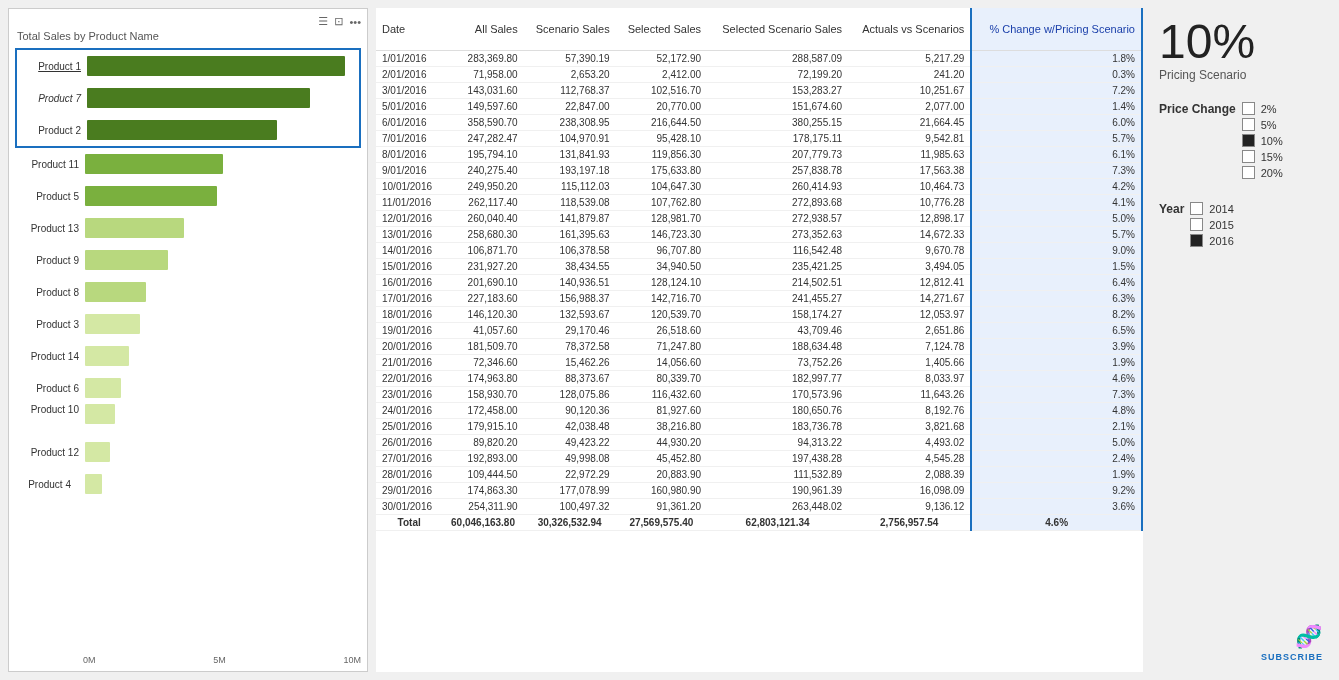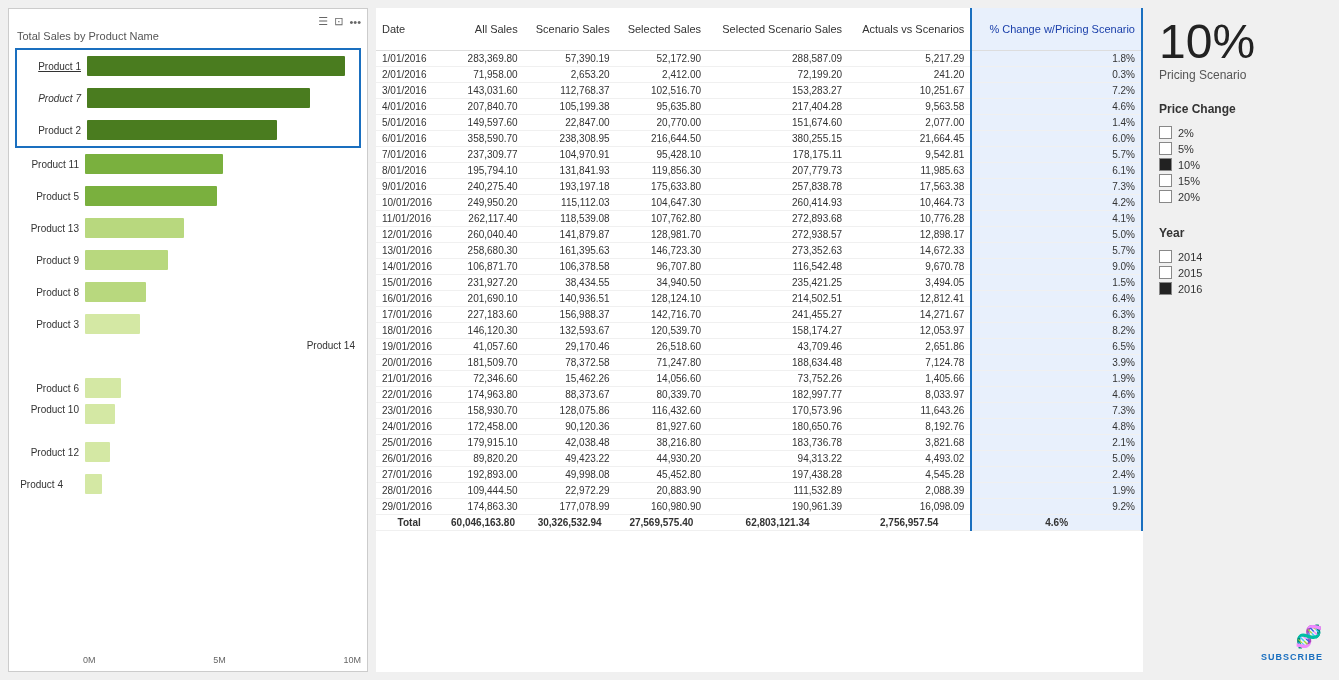--- a/index.html
+++ b/index.html
@@ -140,21 +140,21 @@
       color: #222;
       line-height: 1;
     }
     .pricing-label {
       font-size: 12px;
       color: #555;
       margin-top: 2px;
     }
     .control-section {
       display: flex;
-      flex-direction: column;
+      flex-direction: row;
       gap: 6px;
     }
     .control-title {
       font-size: 12px;
       font-weight: 600;
       color: #333;
       margin-bottom: 4px;
     }
 
     .subscribe-area {
@@ -237,21 +237,21 @@
           <div style="flex: 1 1 0%; height: 20px; position: relative;">
             <div style="width: 22%; height: 100%; border-radius: 1px; background: rgb(184, 216, 126);"></div>
           </div>
         </div>
         <div style="display: flex; align-items: center; height: 32px; position: relative;">
           <span style="width: 70px; font-size: 10px; color: rgb(51, 51, 51); text-align: right; padding-right: 6px; white-space: nowrap; flex-shrink: 0;">Product 3</span>
           <div style="flex: 1 1 0%; height: 20px; position: relative;">
             <div style="width: 20%; height: 100%; border-radius: 1px; background: rgb(212, 232, 164);"></div>
           </div>
         </div>
-        <div style="display: flex; align-items: flex-end; height: 32px; position: relative; flex-direction: column;">
+        <div style="display: flex; align-items: center; height: 32px; position: relative;">
           <span style="width: 70px; font-size: 10px; color: rgb(51, 51, 51); text-align: right; padding-right: 6px; white-space: nowrap; flex-shrink: 0;">Product 14</span>
           <div style="flex: 1 1 0%; height: 20px; position: relative;">
             <div style="width: 16%; height: 100%; border-radius: 1px; background: rgb(212, 232, 164);"></div>
           </div>
         </div>
         <div style="display: flex; align-items: center; height: 32px; position: relative;">
           <span style="width: 70px; font-size: 10px; color: rgb(51, 51, 51); text-align: right; padding-right: 6px; white-space: nowrap; flex-shrink: 0;">Product 6</span>
           <div style="flex: 1 1 0%; height: 20px; position: relative;">
             <div style="width: 13%; height: 100%; border-radius: 1px; background: rgb(212, 232, 164);"></div>
           </div>
@@ -262,21 +262,21 @@
             <div style="width: 11%; height: 100%; border-radius: 1px; background: rgb(212, 232, 164);"></div>
           </div>
         </div>
         <div style="display: flex; align-items: center; height: 32px; position: relative;">
           <span style="width: 70px; font-size: 10px; color: rgb(51, 51, 51); text-align: right; padding-right: 6px; white-space: nowrap; flex-shrink: 0;">Product 12</span>
           <div style="flex: 1 1 0%; height: 20px; position: relative;">
             <div style="width: 9%; height: 100%; border-radius: 1px; background: rgb(212, 232, 164);"></div>
           </div>
         </div>
         <div style="display: flex; align-items: center; height: 32px; position: relative;">
-          <span style="width: 70px; font-size: 10px; color: rgb(51, 51, 51); text-align: right; padding-right: 22px; white-space: nowrap; flex-shrink: 0;">Product 4</span>
+          <span style="width: 70px; font-size: 10px; color: rgb(51, 51, 51); text-align: right; padding-right: 14px; white-space: nowrap; flex-shrink: 0;">Product 4</span>
           <div style="flex: 1 1 0%; height: 20px; position: relative;">
             <div style="width: 6%; height: 100%; border-radius: 1px; background: rgb(212, 232, 164);"></div>
           </div>
         </div>
       </div>
     <div class="x-axis">
       <span>0M</span>
       <span>5M</span>
       <span>10M</span>
     </div>
@@ -317,49 +317,40 @@
           <tr>
             <td>3/01/2016</td>
             <td>143,031.60</td>
             <td>112,768.37</td>
             <td>102,516.70</td>
             <td>153,283.27</td>
             <td>10,251.67</td>
             <td class="highlighted-col">7.2%</td>
           </tr>
           <tr>
-            <td>4/01/2016</td>
-            <td>207,840.70</td>
-            <td>105,199.38</td>
-            <td>95,635.80</td>
-            <td>217,404.28</td>
-            <td>9,563.58</td>
-            <td class="highlighted-col">4.6%</td>
-          </tr>
-          <tr>
             <td>5/01/2016</td>
             <td>149,597.60</td>
             <td>22,847.00</td>
             <td>20,770.00</td>
             <td>151,674.60</td>
             <td>2,077.00</td>
             <td class="highlighted-col">1.4%</td>
           </tr>
           <tr>
             <td>6/01/2016</td>
             <td>358,590.70</td>
             <td>238,308.95</td>
             <td>216,644.50</td>
             <td>380,255.15</td>
             <td>21,664.45</td>
             <td class="highlighted-col">6.0%</td>
           </tr>
           <tr>
             <td>7/01/2016</td>
-            <td>237,309.77</td>
+            <td>247,282.47</td>
             <td>104,970.91</td>
             <td>95,428.10</td>
             <td>178,175.11</td>
             <td>9,542.81</td>
             <td class="highlighted-col">5.7%</td>
           </tr>
           <tr>
             <td>8/01/2016</td>
             <td>195,794.10</td>
             <td>131,841.93</td>
@@ -549,20 +540,29 @@
             <td class="highlighted-col">1.9%</td>
           </tr>
           <tr>
             <td>29/01/2016</td>
             <td>174,863.30</td>
             <td>177,078.99</td>
             <td>160,980.90</td>
             <td>190,961.39</td>
             <td>16,098.09</td>
             <td class="highlighted-col">9.2%</td>
+          </tr>
+          <tr>
+            <td>30/01/2016</td>
+            <td>254,311.90</td>
+            <td>100,497.32</td>
+            <td>91,361.20</td>
+            <td>263,448.02</td>
+            <td>9,136.12</td>
+            <td class="highlighted-col">3.6%</td>
           </tr>
           <tr class="total-row">
             <td>Total</td>
             <td>60,046,163.80</td>
             <td>30,326,532.94</td>
             <td>27,569,575.40</td>
             <td>62,803,121.34</td>
             <td>2,756,957.54</td>
             <td class="highlighted-col-total">4.6%</td>
           </tr>

